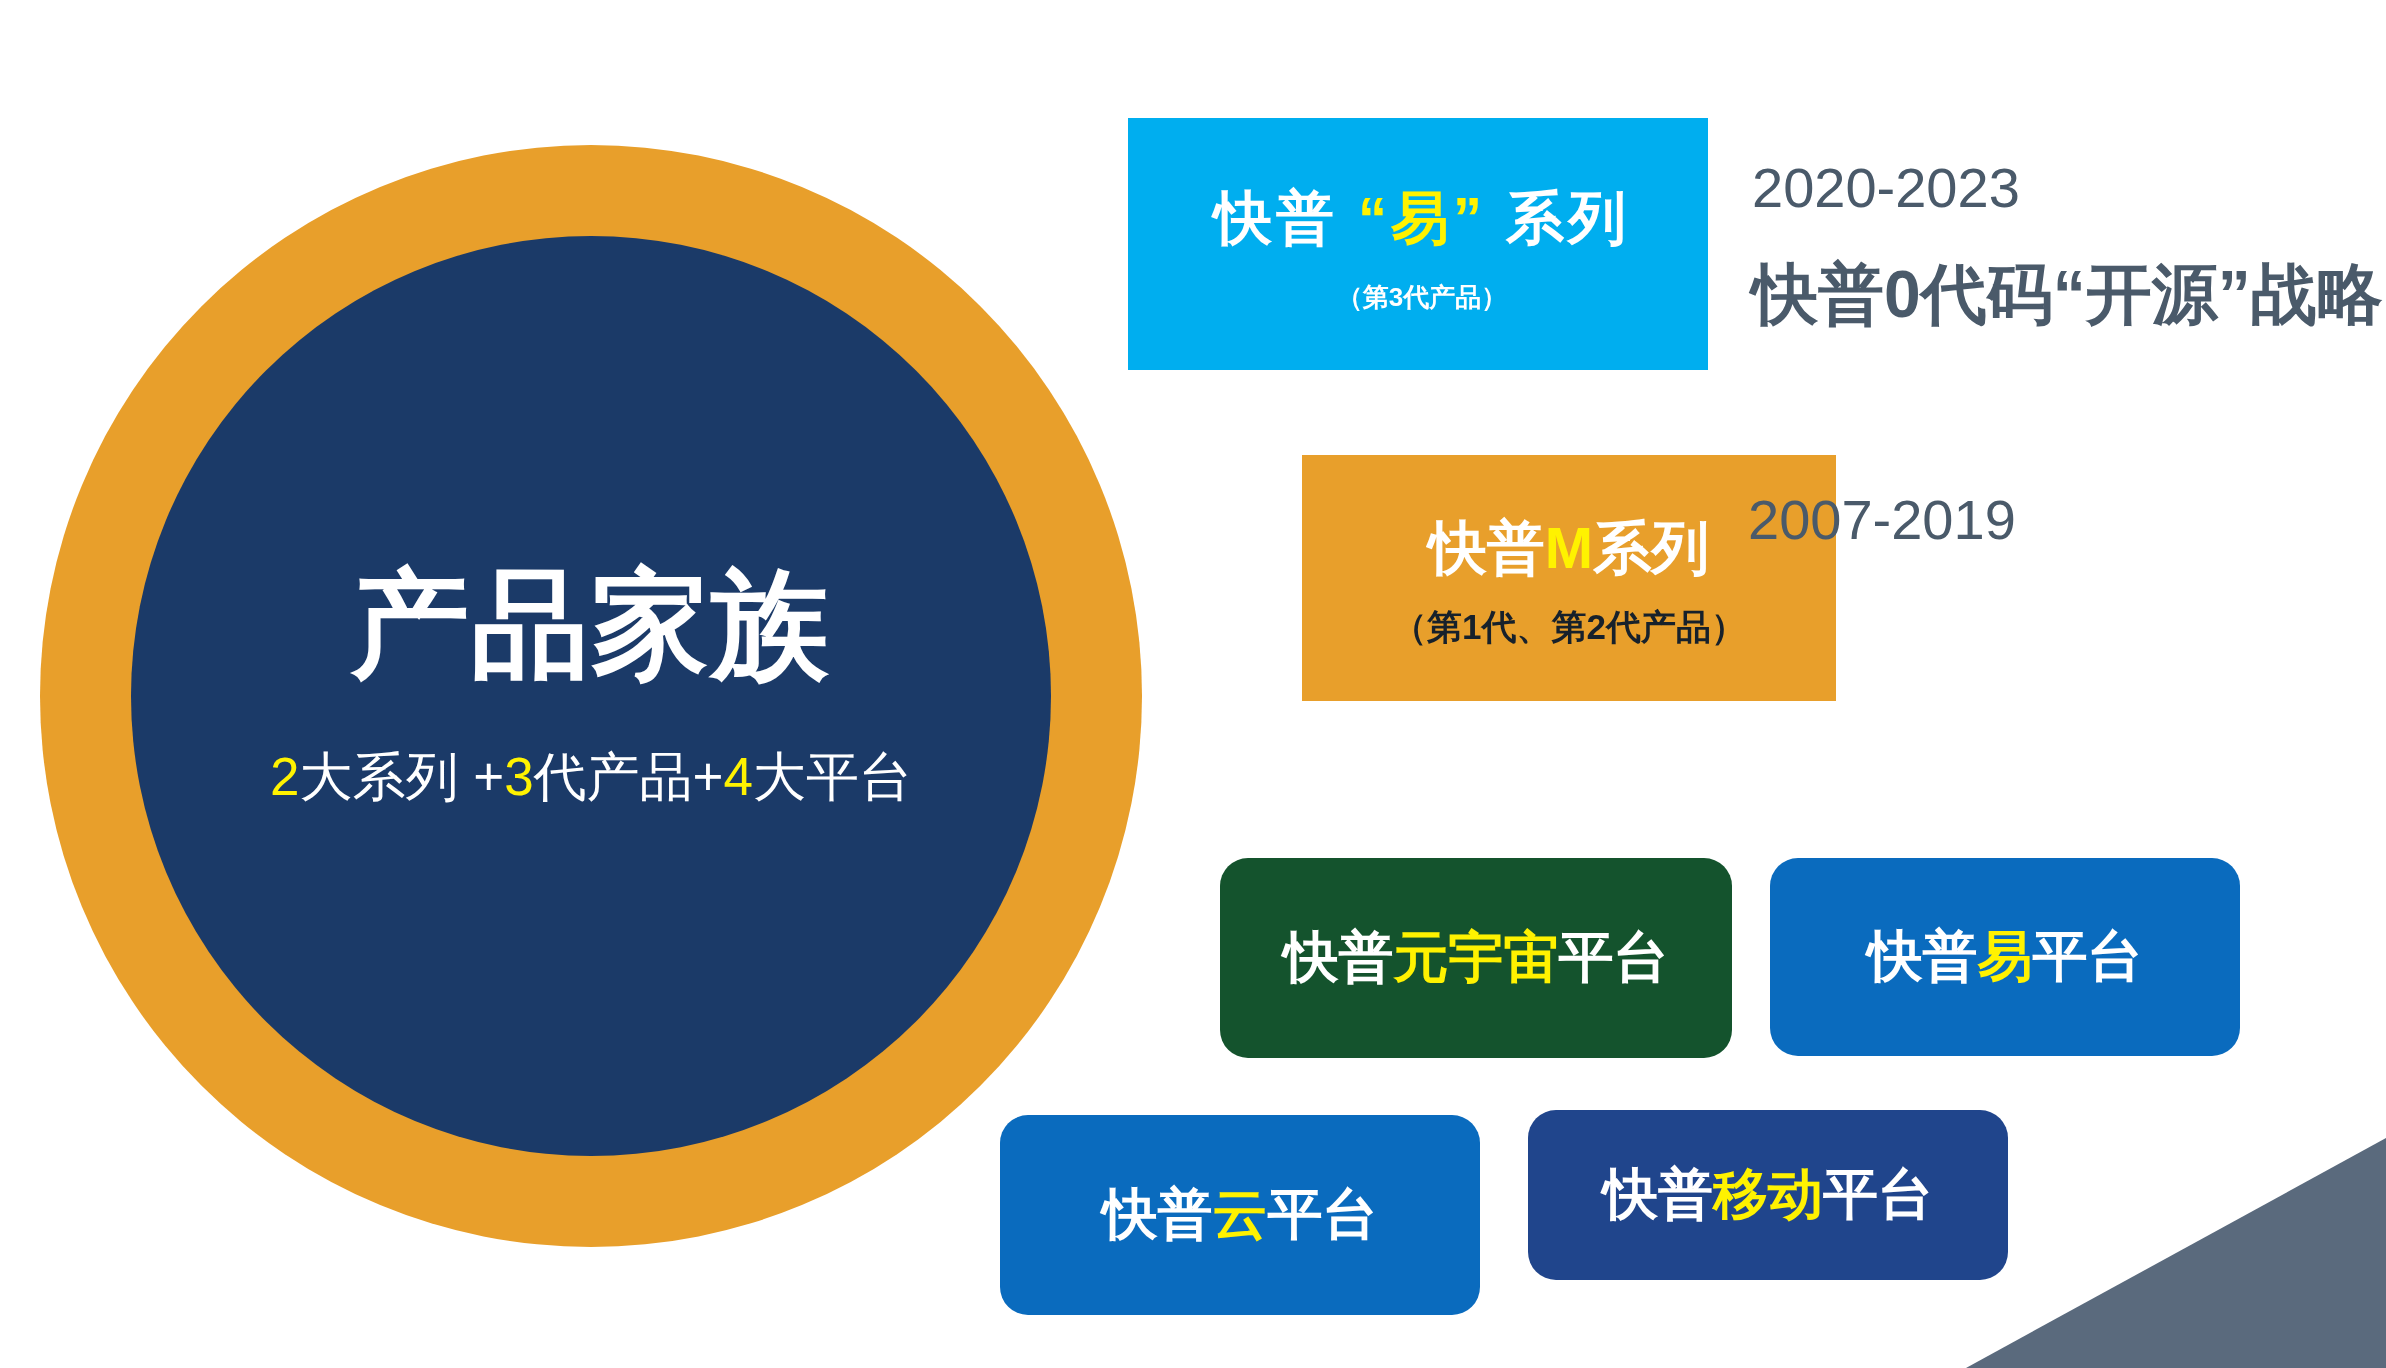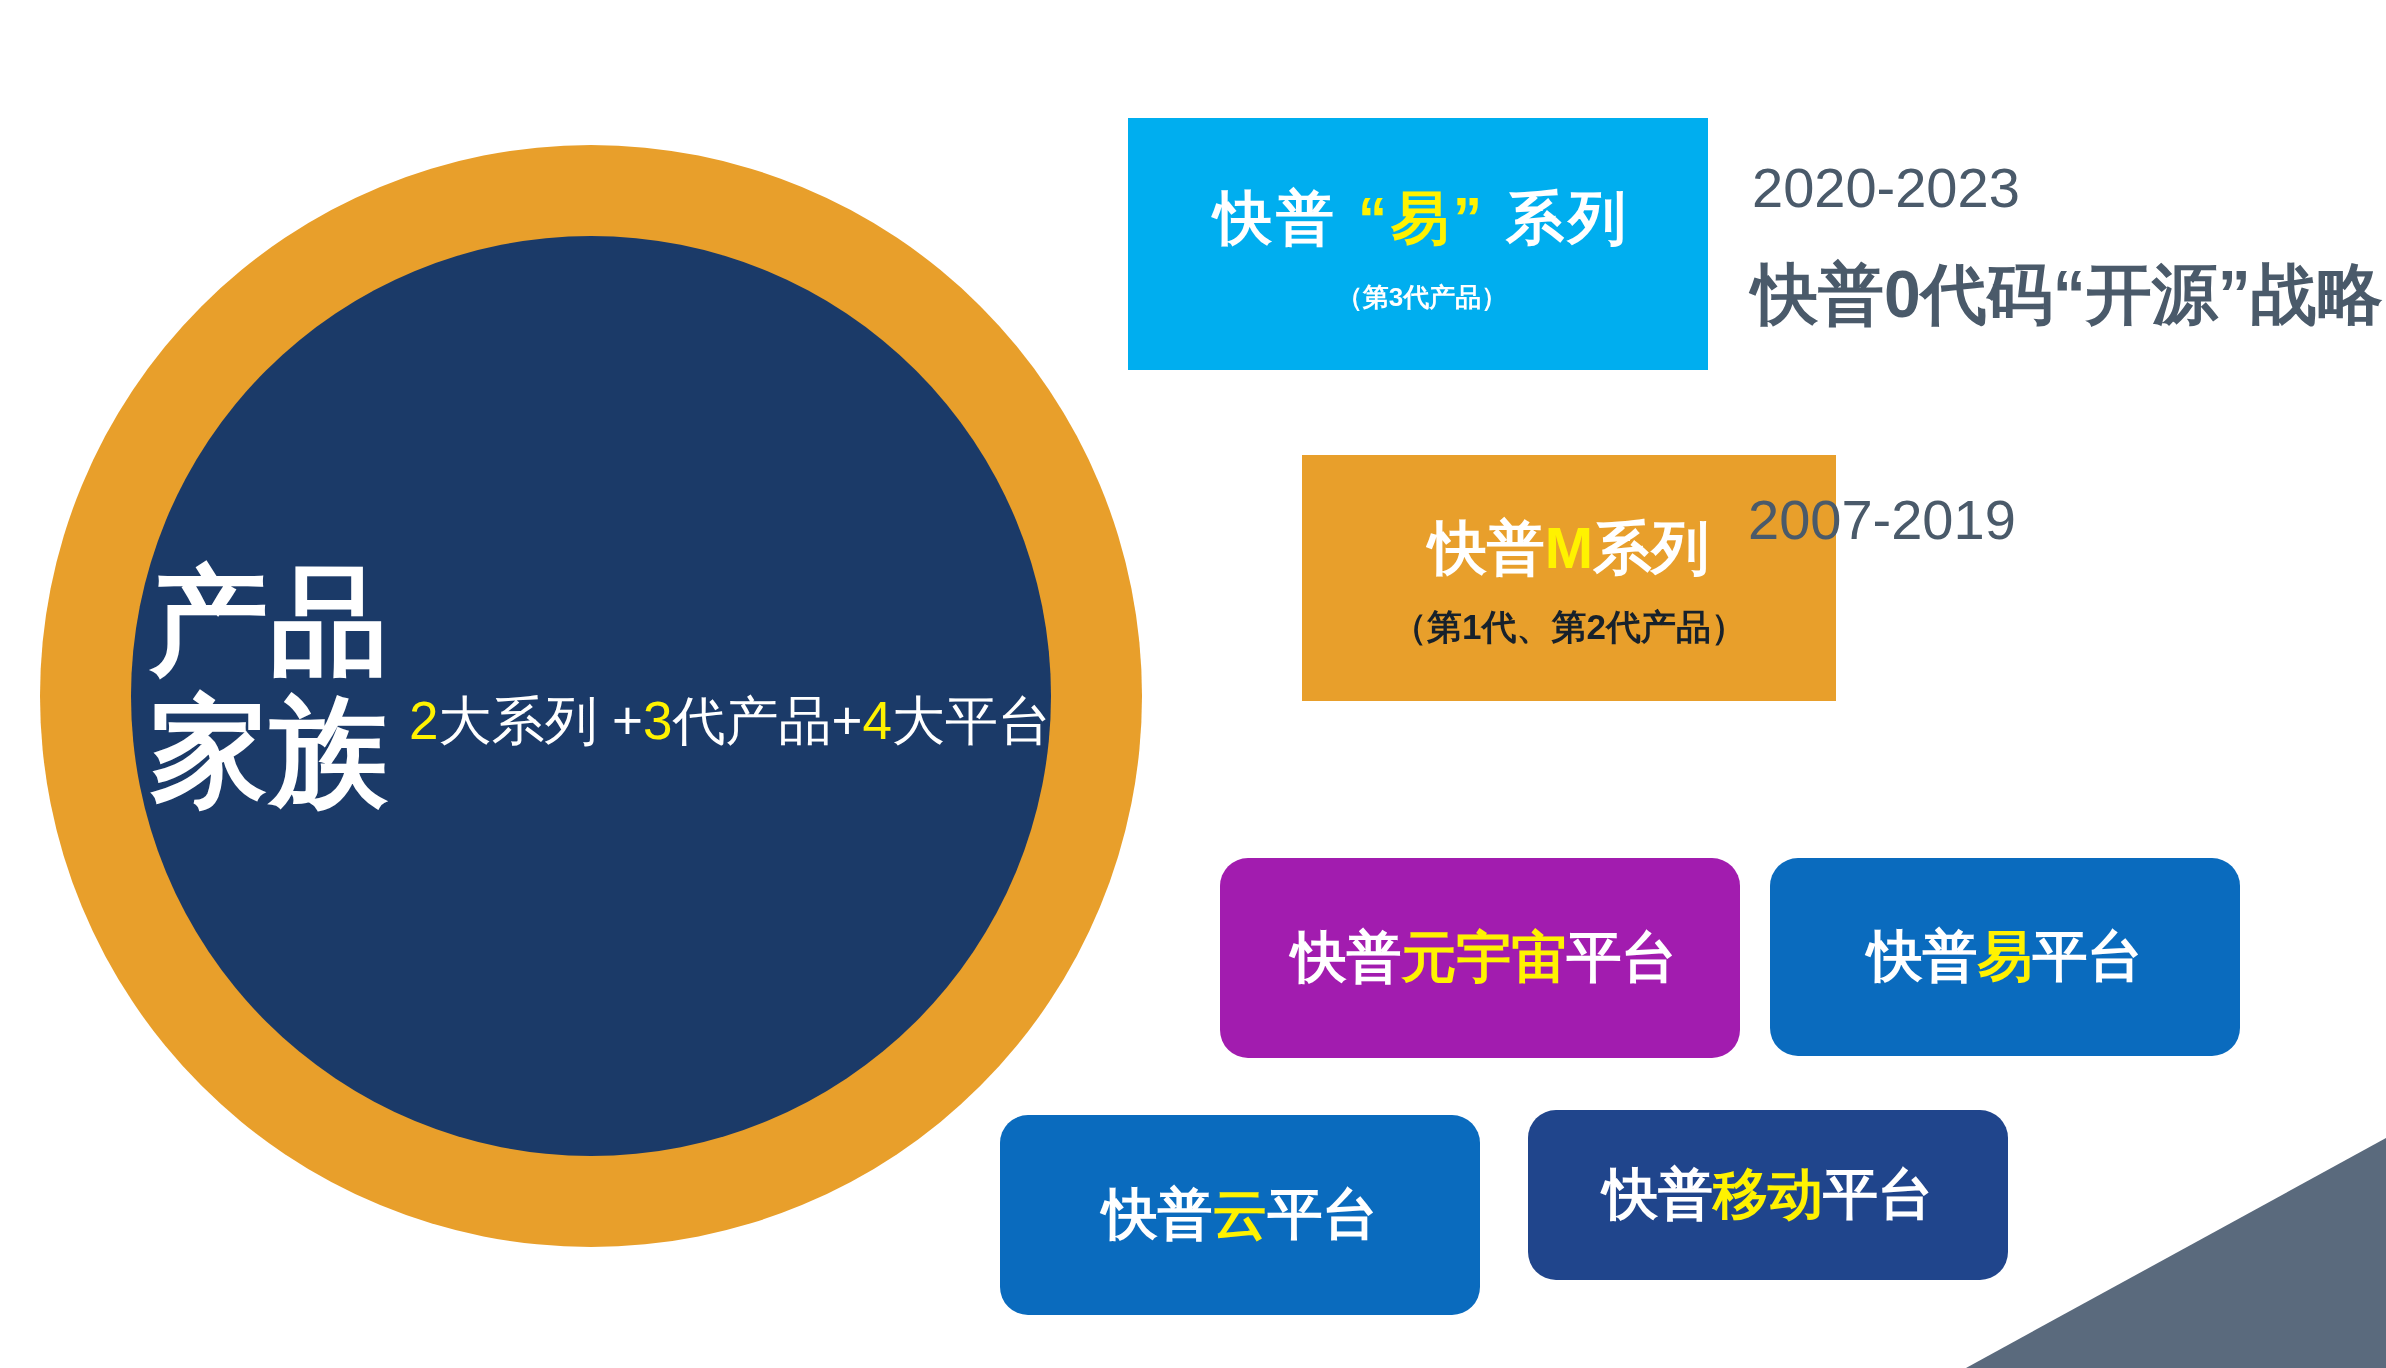--- a/index.html
+++ b/index.html
@@ -44,21 +44,21 @@
     border-radius: 50%;
     background: #1B3A68;
   }
   .circle-text {
     position: absolute;
     left: 131px;
     top: 236px;
     width: 920px;
     height: 920px;
     display: flex;
-    flex-direction: row;
+    flex-direction: column;
     align-items: center;
     justify-content: center;
     text-align: center;
   }
   .circle-title {
     color: #ffffff;
     font-size: 118px;
     font-weight: bold;
     letter-spacing: 2px;
     line-height: 1.1;
@@ -181,21 +181,21 @@
   </div>
 
   <div class="series-box box-m" style="background: rgb(232, 159, 43);">
     <div class="series-main"><span>快普</span><span class="hl" style="color: rgb(255, 242, 0);">M</span><span>系列</span></div>
     <div class="series-sub">（第1代、第2代产品）</div>
   </div>
   <div class="era era-1">
     <div class="era-years">2007-2019</div>
   </div>
 
-  <div class="platform pf-meta" style="background: #a21caf; padding-left: 8px;">
+  <div class="platform pf-meta" style="background: #14532d;">
     <div class="platform-label"><span>快普</span><span class="hl" style="color: rgb(255, 242, 0);">元宇宙</span><span>平台</span></div>
   </div>
   <div class="platform pf-yi" style="background: rgb(10, 107, 190);">
     <div class="platform-label"><span>快普</span><span class="hl" style="color: rgb(255, 242, 0);">易</span><span>平台</span></div>
   </div>
   <div class="platform pf-cloud" style="background: rgb(10, 107, 190);">
     <div class="platform-label"><span>快普</span><span class="hl" style="color: rgb(255, 242, 0);">云</span><span>平台</span></div>
   </div>
   <div class="platform pf-mob" style="background: rgb(32, 69, 140);">
     <div class="platform-label"><span>快普</span><span class="hl" style="color: rgb(255, 242, 0);">移动</span><span>平台</span></div>

